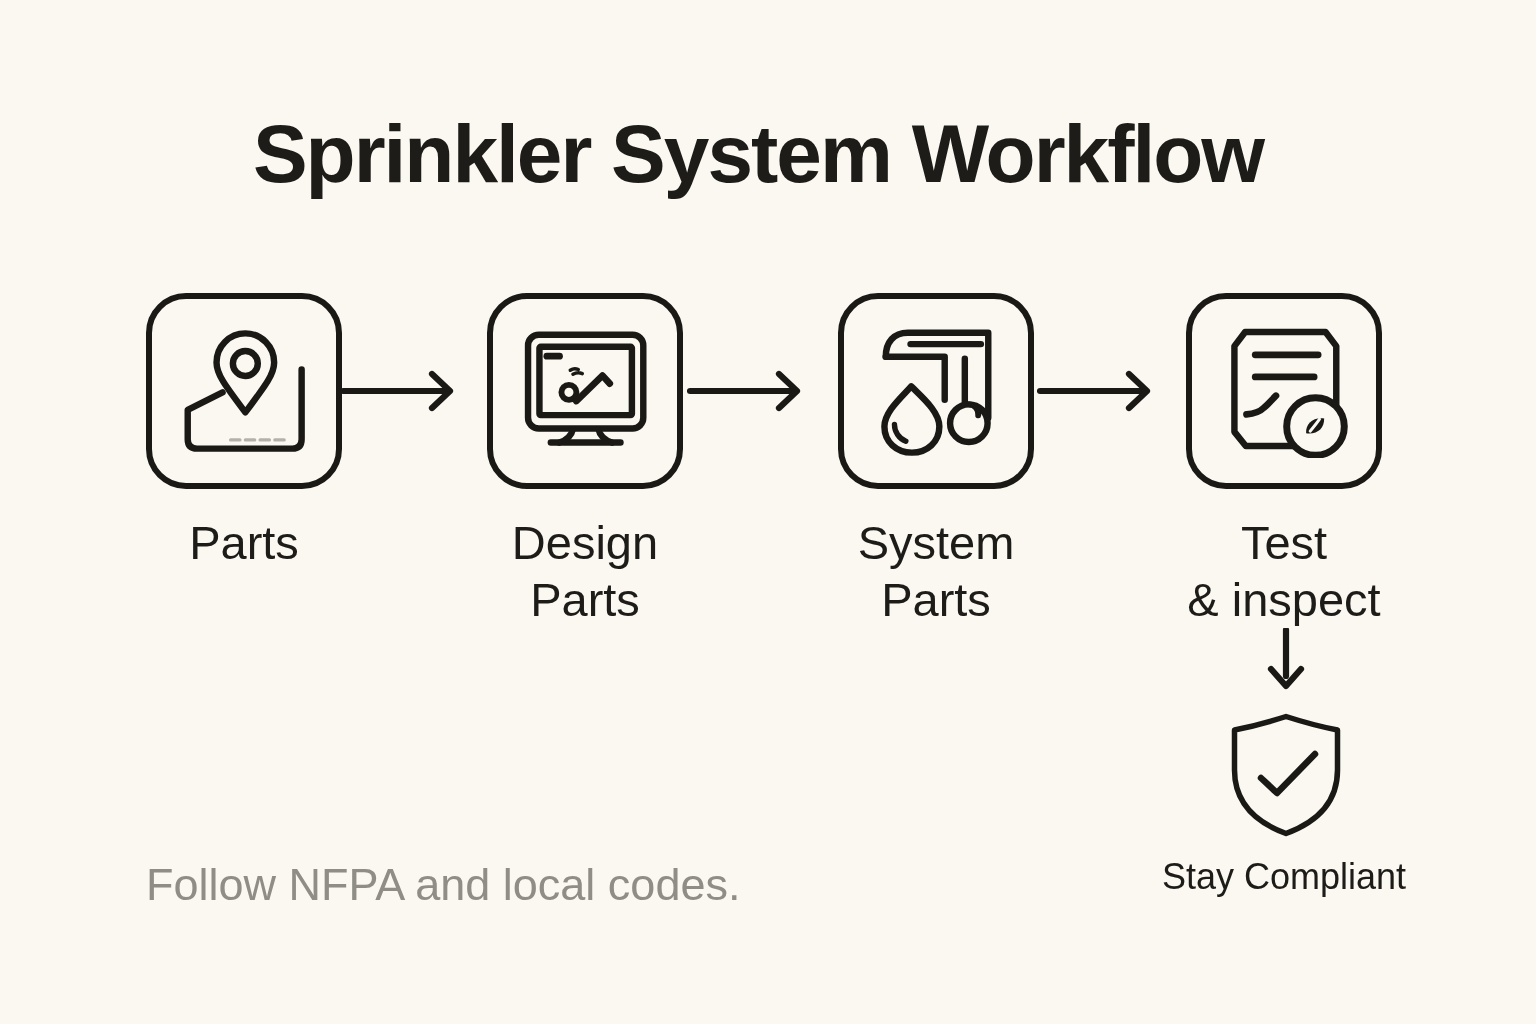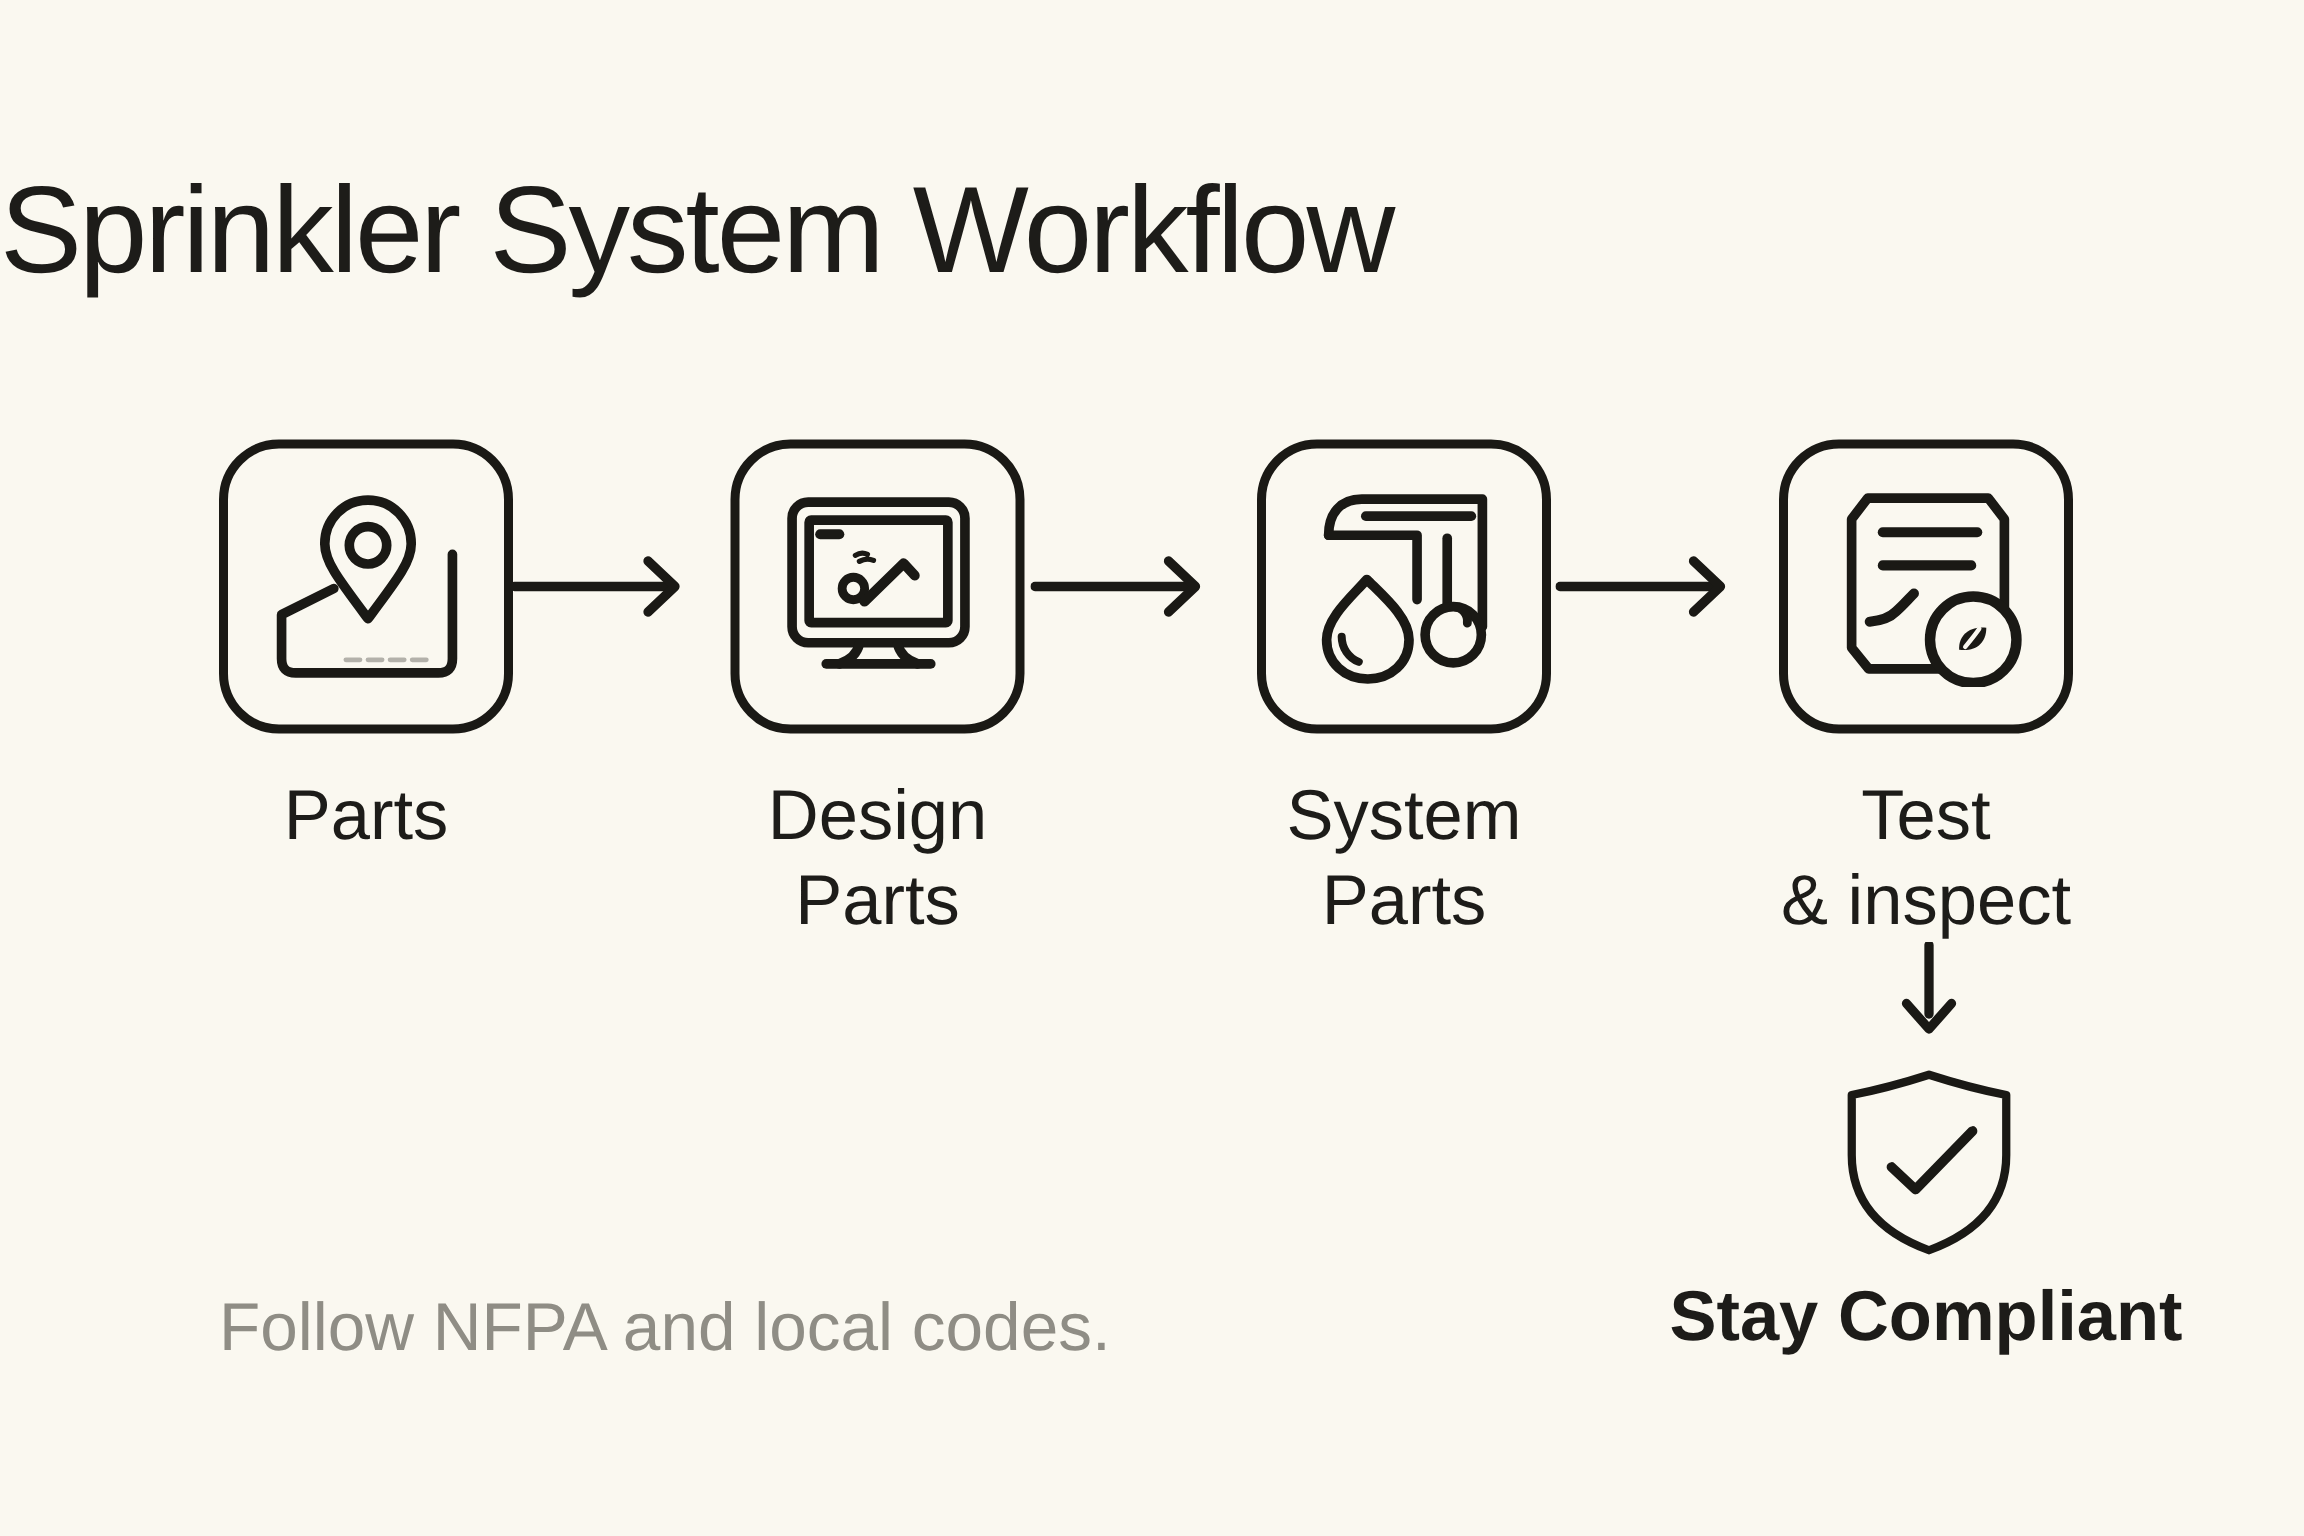--- a/index.html
+++ b/index.html
@@ -5,39 +5,39 @@
   html,body{margin:0;padding:0;}
   body{background:#e8e6e0;}
   .stage{
     position:relative; width:1536px; height:1024px; overflow:hidden;
     background:var(--background,#faf8f0);
     font-family:"Liberation Sans", sans-serif;
     color:var(--text,#1d1c19);
   }
   .title{
     position:absolute; left:0; top:108px; width:1516px; margin:0;
-    text-align:left; font-size:82px; line-height:92px; font-weight:400;
+    text-align:center; font-size:82px; line-height:92px; font-weight:700;
     letter-spacing:-2px; color:var(--text,#1d1c19);
   }
   .icon-box{
     position:absolute; top:293px; width:196px; height:196px; box-sizing:border-box;
     border:6px solid var(--stroke,#1a1915); border-radius:40px;
     display:flex; align-items:center; justify-content:center;
   }
   .step-label{
     position:absolute; top:514px; width:380px; text-align:center;
     font-size:47px; line-height:57px; font-weight:500; color:var(--text,#1d1c19);
   }
   .step-label span{display:block;}
   .arrow-right{position:absolute; top:369px;}
   .arrow-down{position:absolute; left:1264px; top:628px;}
   .shield-wrap{position:absolute; left:1228px; top:710px;}
   .result-label{
     position:absolute; left:1094px; top:848px; width:380px; text-align:center;
-    font-size:47px; line-height:57px; font-weight:700; color:var(--text,#1d1c19);
+    font-size:36px; line-height:57px; font-weight:400; color:var(--text,#1d1c19);
   }
   .footnote{
     position:absolute; left:146px; top:857px;
     font-size:45px; line-height:56px; color:var(--muted,#8f8d85);
   }
   .ink{stroke:var(--stroke,#1a1915); fill:none; stroke-linecap:round; stroke-linejoin:round;}
   .ink-fill{fill:var(--stroke,#1a1915); stroke:none;}
   .bgfill{fill:var(--background,#faf8f0);}
   .bgline{stroke:var(--background,#faf8f0); fill:none; stroke-linecap:round;}
   .road{stroke:var(--map-road,#b3b1aa); fill:none; stroke-linecap:round;}

